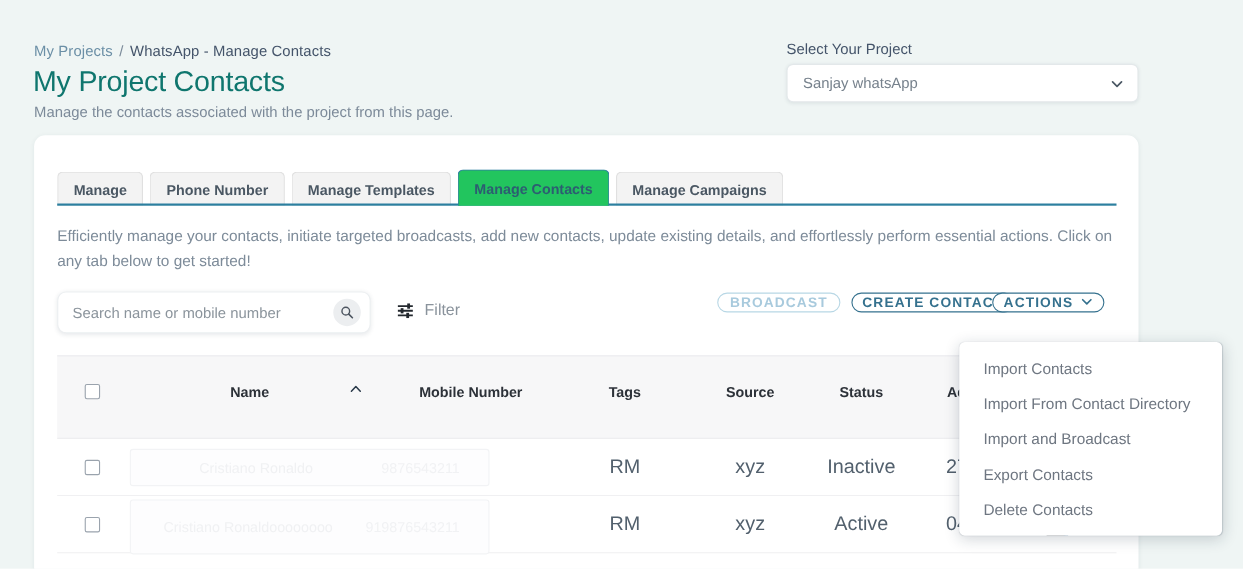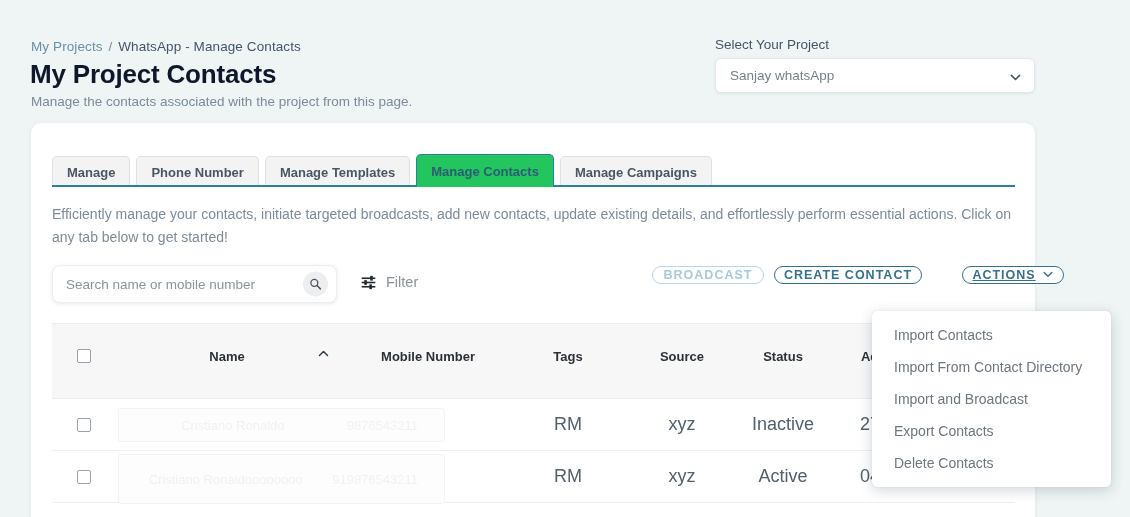--- a/index.html
+++ b/index.html
@@ -18,21 +18,21 @@
   #breadcrumb {
     position: absolute; left: 31px; top: 14px;
     font-size: 13.5px; letter-spacing: .1px; white-space: nowrap;
   }
   #breadcrumb .crumb-link { color: #6b8fa6; }
   #breadcrumb .crumb-sep { color: #7a8a99; margin: 0 2px; }
   #breadcrumb .crumb-cur { color: #44546a; }
 
   #page-title {
     position: absolute; left: 30px; top: 34px;
-    font-size: 26px; font-weight: bold; color: #0f172a;
+    font-size: 26px; font-weight: normal; color: #0f766e;
     letter-spacing: -.2px;
   }
   #page-sub {
     position: absolute; left: 31px; top: 69px;
     font-size: 13.5px; color: #7c8a99;
   }
 
   #project-picker { position: absolute; left: 715px; top: 12px; width: 320px; }
   #project-label { font-size: 13.5px; color: #44546a; margin-bottom: 6px; }
   #project-select {
@@ -114,23 +114,22 @@
     font-size: 12.5px; font-weight: bold; letter-spacing: 1px;
     border-radius: 18px; background: #fff; cursor: pointer;
     white-space: nowrap;
   }
   #btn-broadcast {
     left: 600px; width: 112px;
     border: 1px solid #b8d7e5; color: #a8cadd;
   }
   #btn-create { left: 722px; width: 148px; border: 1px solid #35718e; color: #35718e; }
   #btn-actions {
-    left: 910px; width: 102px; border: 1px solid #35718e; color: #35718e;
+    left: 850px; width: 102px; border: 1px solid #35718e; color: #35718e;
     gap: 6px;
-    text-decoration: underline;
   }
 
   
   #table { position: absolute; left: 21px; top: 200px; width: 963px; }
   #thead {
     height: 76px; background: #f7f7f8;
     border-top: 1px solid #ececee; border-bottom: 1px solid #ececee;
     position: relative;
   }
   .hcell {

